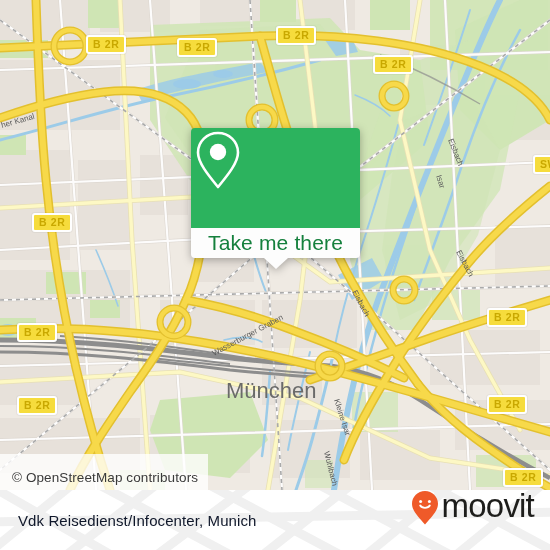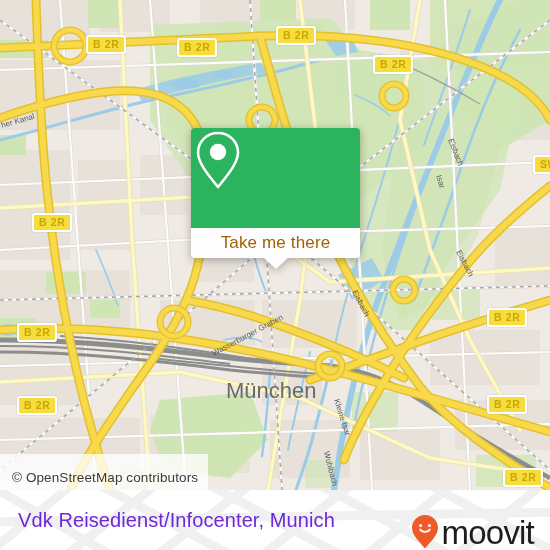--- a/index.html
+++ b/index.html
@@ -40,47 +40,47 @@
     border-radius:4px 4px 0 0;
     display:flex;align-items:center;justify-content:center;
   }
   #callout .white{
     background:#fdfdfd;
     height:30px;
     border-radius:0 0 4px 4px;
     display:flex;align-items:center;justify-content:center;
   }
   #callout .white span{
-    font-size:17px;color:#a16207;letter-spacing:.15px;
+    font-size:21px;color:#15803d;letter-spacing:.15px;
   }
   #callout .tail{
     position:absolute;left:50%;transform:translateX(-50%);
     top:130px;
     width:0;height:0;
     border-left:12px solid transparent;
     border-right:12px solid transparent;
     border-top:11px solid #fdfdfd;
   }
 
   
   #bottombar{
     position:absolute;left:0;top:490px;width:550px;height:60px;
     background:#ffffff;
     overflow:hidden;
   }
   #bottombar .wm{position:absolute;left:0;top:0;opacity:1;}
   #placename{
     position:absolute;left:18px;top:0;height:60px;
     display:flex;align-items:center;
-    font-size:20px;color:#6d28d9;letter-spacing:.1px;
+    font-size:15px;color:#0f172a;letter-spacing:.1px;
     white-space:nowrap;
   }
   #brand{
     position:absolute;right:16px;top:0;height:60px;
-    display:flex;align-items:flex-end;gap:2px;
+    display:flex;align-items:flex-start;gap:2px;
   }
   #brand .word{
     font-size:33px;color:#1d1d1b;letter-spacing:-0.8px;
     font-weight:400;line-height:1;
     position:relative;top:-1px;
   }
 </style>
 </head>
 <body>
 

